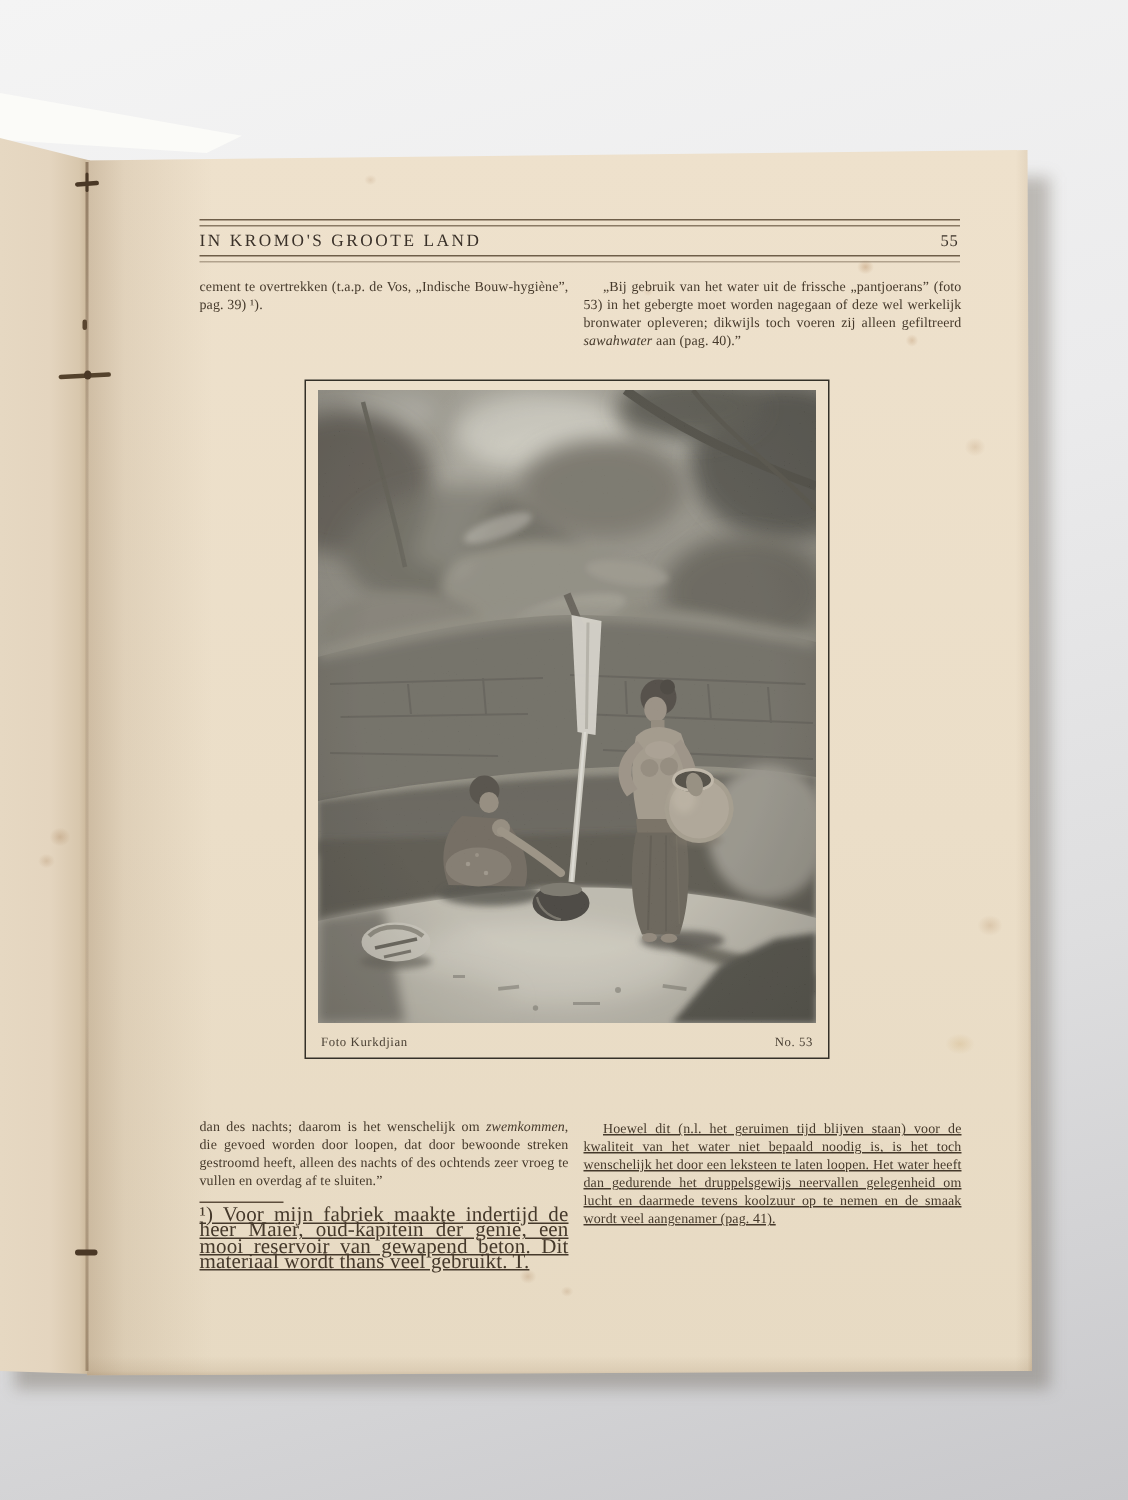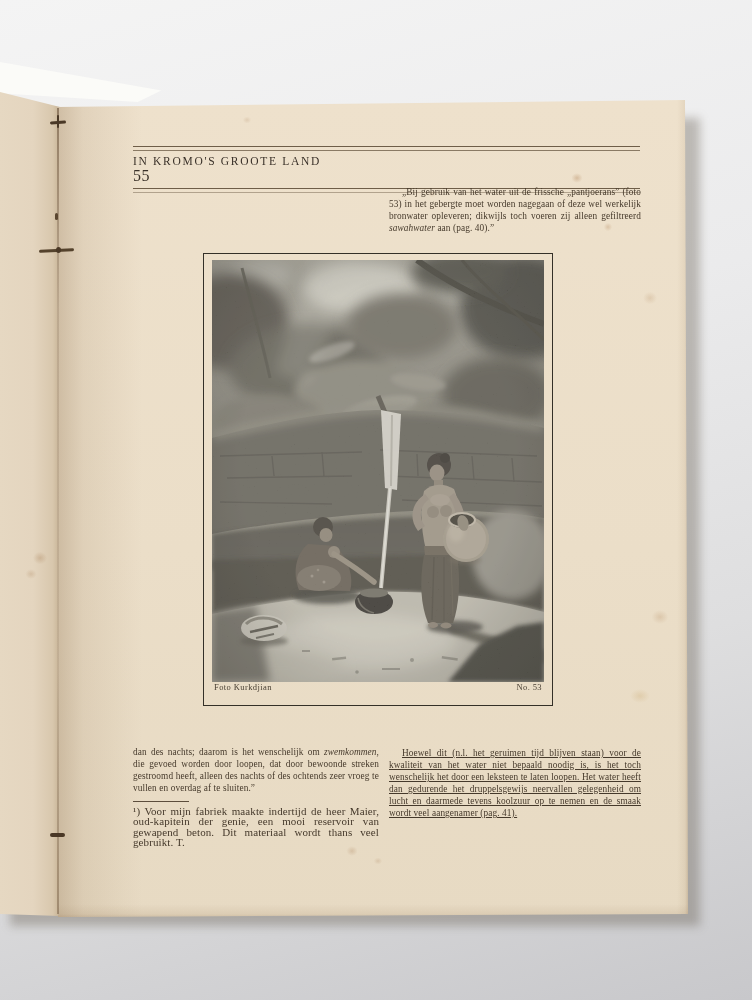--- a/index.html
+++ b/index.html
@@ -49,35 +49,35 @@
   .page-text p{margin:0;}
   .page-text p.indent{text-indent:13px;}
   .col-tl{left:133px;top:186px;width:246px;}
   .col-tr{left:389px;top:186px;width:252px;}
   .col-bl{left:133px;top:746px;width:246px;}
   .col-br{left:389px;top:747px;width:252px;text-decoration:underline;}
 
   .header{left:133px;top:146px;width:507px;}
   .rule-dbl{height:3px;border-top:1px solid rgba(104,87,66,.95);border-bottom:1px solid rgba(104,87,66,.75);}
   .rule-dbl-b{height:3px;border-top:1px solid rgba(104,87,66,.95);border-bottom:1px solid rgba(104,87,66,.45);}
-  .header-row{display:flex;justify-content:flex-start;align-items:baseline;padding:4px 1px 3px 0;flex-direction:column;}
+  .header-row{display:flex;justify-content:space-between;align-items:baseline;padding:4px 1px 3px 0;}
   .header-title{font-size:11.5px;letter-spacing:1.7px;color:#3a3129;}
-  .header-num{font-size:16px;letter-spacing:.5px;color:#3a3129;}
+  .header-num{font-size:11px;letter-spacing:.5px;color:#3a3129;}
 
   .figure-frame{left:203px;top:253px;width:350px;height:453px;box-sizing:border-box;
     border:1px solid #343028;padding:6px 8px 0 8px;}
   .photo{display:block;width:332px;height:422px;}
-  .figure-labels{display:flex;justify-content:space-between;align-items:flex-start;height:23px;
+  .figure-labels{display:flex;justify-content:space-between;align-items:center;height:23px;
     font-size:8.5px;letter-spacing:.4px;color:#4a4034;padding:0 2px;gap:11px;}
 
   .caption{left:203px;top:711px;width:350px;text-align:justify;font-size:9.3px;line-height:12px;}
   .caption p{margin:0;text-indent:26px;}
 
   .fn-rule{width:56px;border-top:1px solid #5c4d3c;margin:7px 0 4px 0;}
-  .footnote{font-size:11px;line-height:10.4px;text-align:justify;}
+  .footnote{font-size:14px;line-height:10.4px;text-align:justify;text-decoration:underline;}
   i{}
 </style>
 </head>
 <body>
 
 <div class="scene">
 
   <div class="abs book-shadow"></div>
   <div class="abs white-sliver"></div>
   <div class="abs left-page"></div>
@@ -94,20 +94,21 @@
   <div class="abs header">
     <div class="rule-dbl"></div>
     <div class="header-row">
       <span class="header-title">IN KROMO'S GROOTE LAND</span>
       <span class="header-num">55</span>
     </div>
     <div class="rule-dbl-b"></div>
   </div>
 
   <div class="abs page-text col-tl">
+    <p>cement te overtrekken (t.a.p. de Vos, „Indische Bouw-hygiène”, pag. 39) ¹).</p>
   </div>
   <div class="abs page-text col-tr">
     <p class="indent"><span>„Bij gebruik van het water uit de frissche „pantjoerans” (foto 53) in het gebergte moet worden nagegaan of deze wel werkelijk bronwater opleveren; dikwijls toch voeren zij alleen gefiltreerd </span><i>sawahwater</i><span> aan (pag. 40).”</span></p>
   </div>
 
   <div class="abs figure-frame">
     <svg class="photo" viewBox="0 0 332 422" preserveAspectRatio="none" role="img" aria-label="Pantjoeran (waterspout) on Bali: a standing woman with an earthen jug beside a falling stream of water, a seated woman reaching toward a dark pot, with a mossy stone wall and dense jungle foliage behind and bright sandy ground in front">
       <defs>
         <linearGradient id="pbase" x1="0" y1="0" x2="0" y2="1">
           <stop offset="0" stop-color="#a8a69d"></stop>

